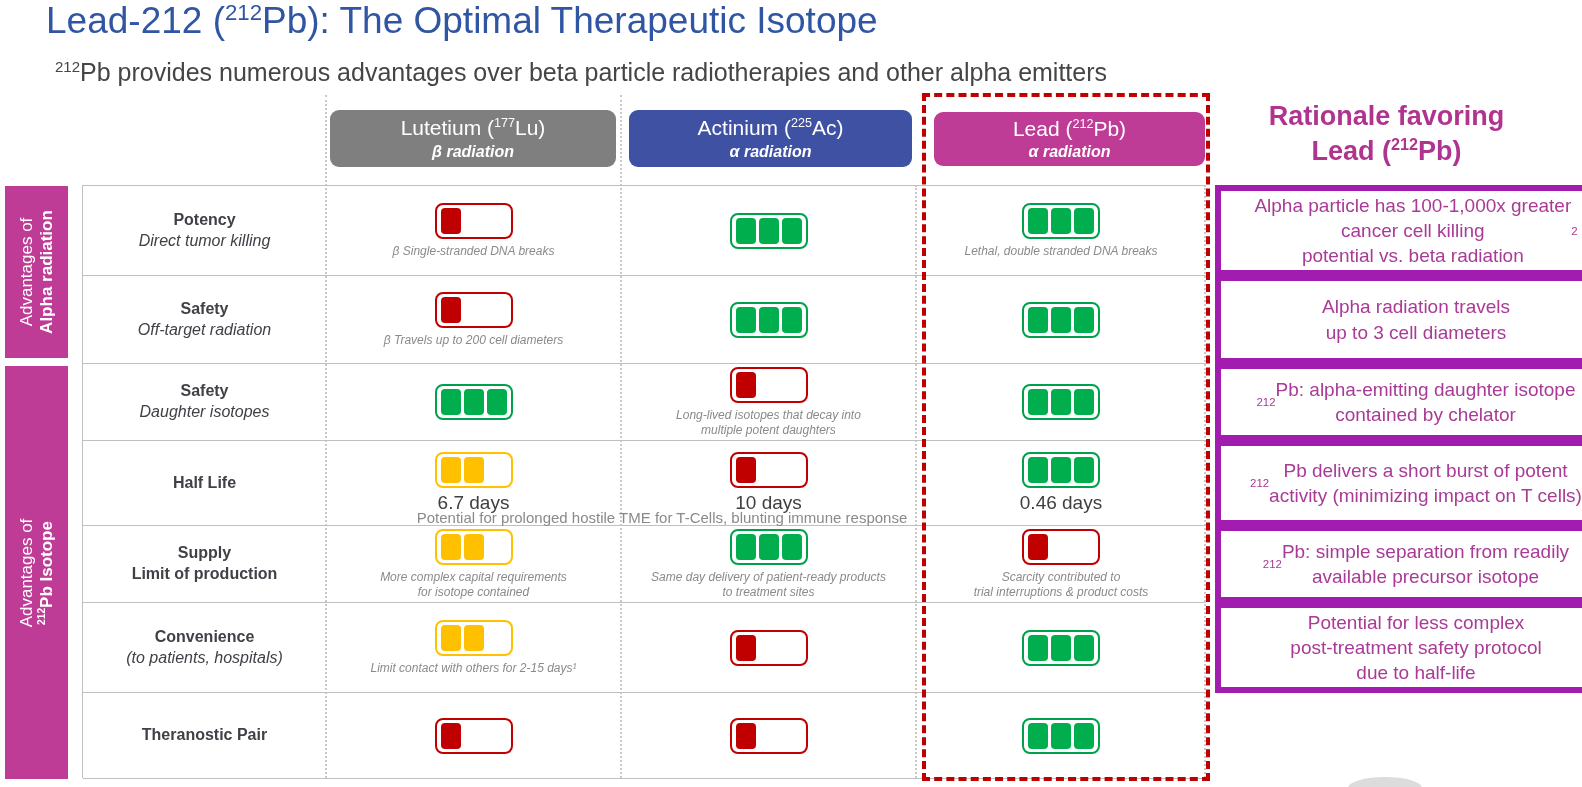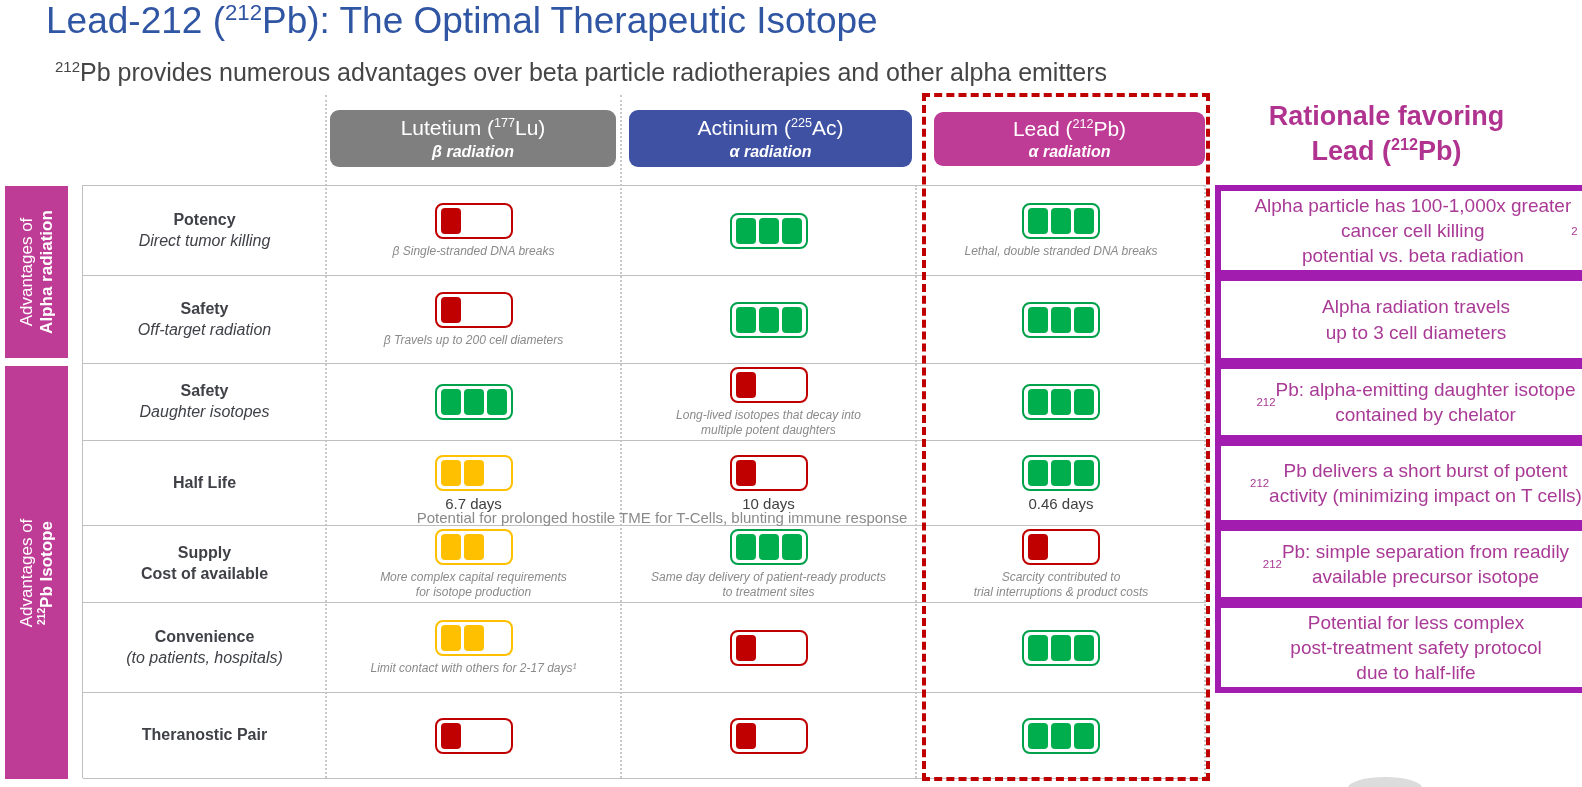--- a/index.html
+++ b/index.html
@@ -53,21 +53,21 @@
   .ind { width:78px; height:36px; background:#fff; border:2px solid; border-radius:8px;
          display:flex; gap:3px; padding:3px 4px; flex:none; }
   .blk { flex:0 0 20px; border-radius:4px; }
   .ind[data-rating="green3"] { border-color:#00A14B; }
   .ind[data-rating="green3"] .blk { background:#00AE4E; }
   .ind[data-rating="red1"] { border-color:#C00000; }
   .ind[data-rating="red1"] .blk:nth-child(1) { background:#C00000; }
   .ind[data-rating="yellow2"] { border-color:#FFC000; }
   .ind[data-rating="yellow2"] .blk:nth-child(-n+2) { background:#FFC000; }
 
-  .val { color:#404040; font-size:15px; margin-top:4px; }
+  .val { color:#404040; font-size:19px; margin-top:4px; }
   .val:empty { display:none; }
   .note { color:#8A8A8A; font-style:italic; font-size:12px; line-height:1.22;
           margin-top:5px; white-space:pre-line; max-width:330px; }
   .note:empty { display:none; }
   .span-note { position:absolute; left:243px; top:323px; width:672px; text-align:center;
                color:#8A8A8A; font-size:15px; }
 
   
   .rbox { position:absolute; left:1215px; width:402px; background:#fff;
           border:6px solid #a21caf; display:flex; align-items:center; justify-content:center;
@@ -224,30 +224,30 @@
       <div class="ind" data-rating="green3">
           <i class="blk"></i>
           <i class="blk"></i>
           <i class="blk"></i>
         </div>
       <div class="val">0.46 days</div>
     </div>
 
     <div class="lab">
       <div class="l1">Supply</div>
-      <div class="l2" data-italic="false">Cost of available</div>
+      <div class="l2" data-italic="false">Limit of production</div>
     </div>
     <div class="cell">
       <div class="ind" data-rating="yellow2">
           <i class="blk"></i>
           <i class="blk"></i>
           <i class="blk"></i>
         </div>
       <div class="note">More complex capital requirements
-for isotope production</div>
+for isotope contained</div>
     </div>
     <div class="cell">
       <div class="ind" data-rating="green3">
           <i class="blk"></i>
           <i class="blk"></i>
           <i class="blk"></i>
         </div>
       <div class="note">Same day delivery of patient-ready products
 to treatment sites</div>
     </div>
@@ -264,21 +264,21 @@
     <div class="lab">
       <div class="l1">Convenience</div>
       <div class="l2" data-italic="true">(to patients, hospitals)</div>
     </div>
     <div class="cell">
       <div class="ind" data-rating="yellow2">
           <i class="blk"></i>
           <i class="blk"></i>
           <i class="blk"></i>
         </div>
-      <div class="note">Limit contact with others for 2-17 days¹</div>
+      <div class="note">Limit contact with others for 2-15 days¹</div>
     </div>
     <div class="cell">
       <div class="ind" data-rating="red1">
           <i class="blk"></i>
           <i class="blk"></i>
           <i class="blk"></i>
         </div>
     </div>
     <div class="cell">
       <div class="ind" data-rating="green3">

